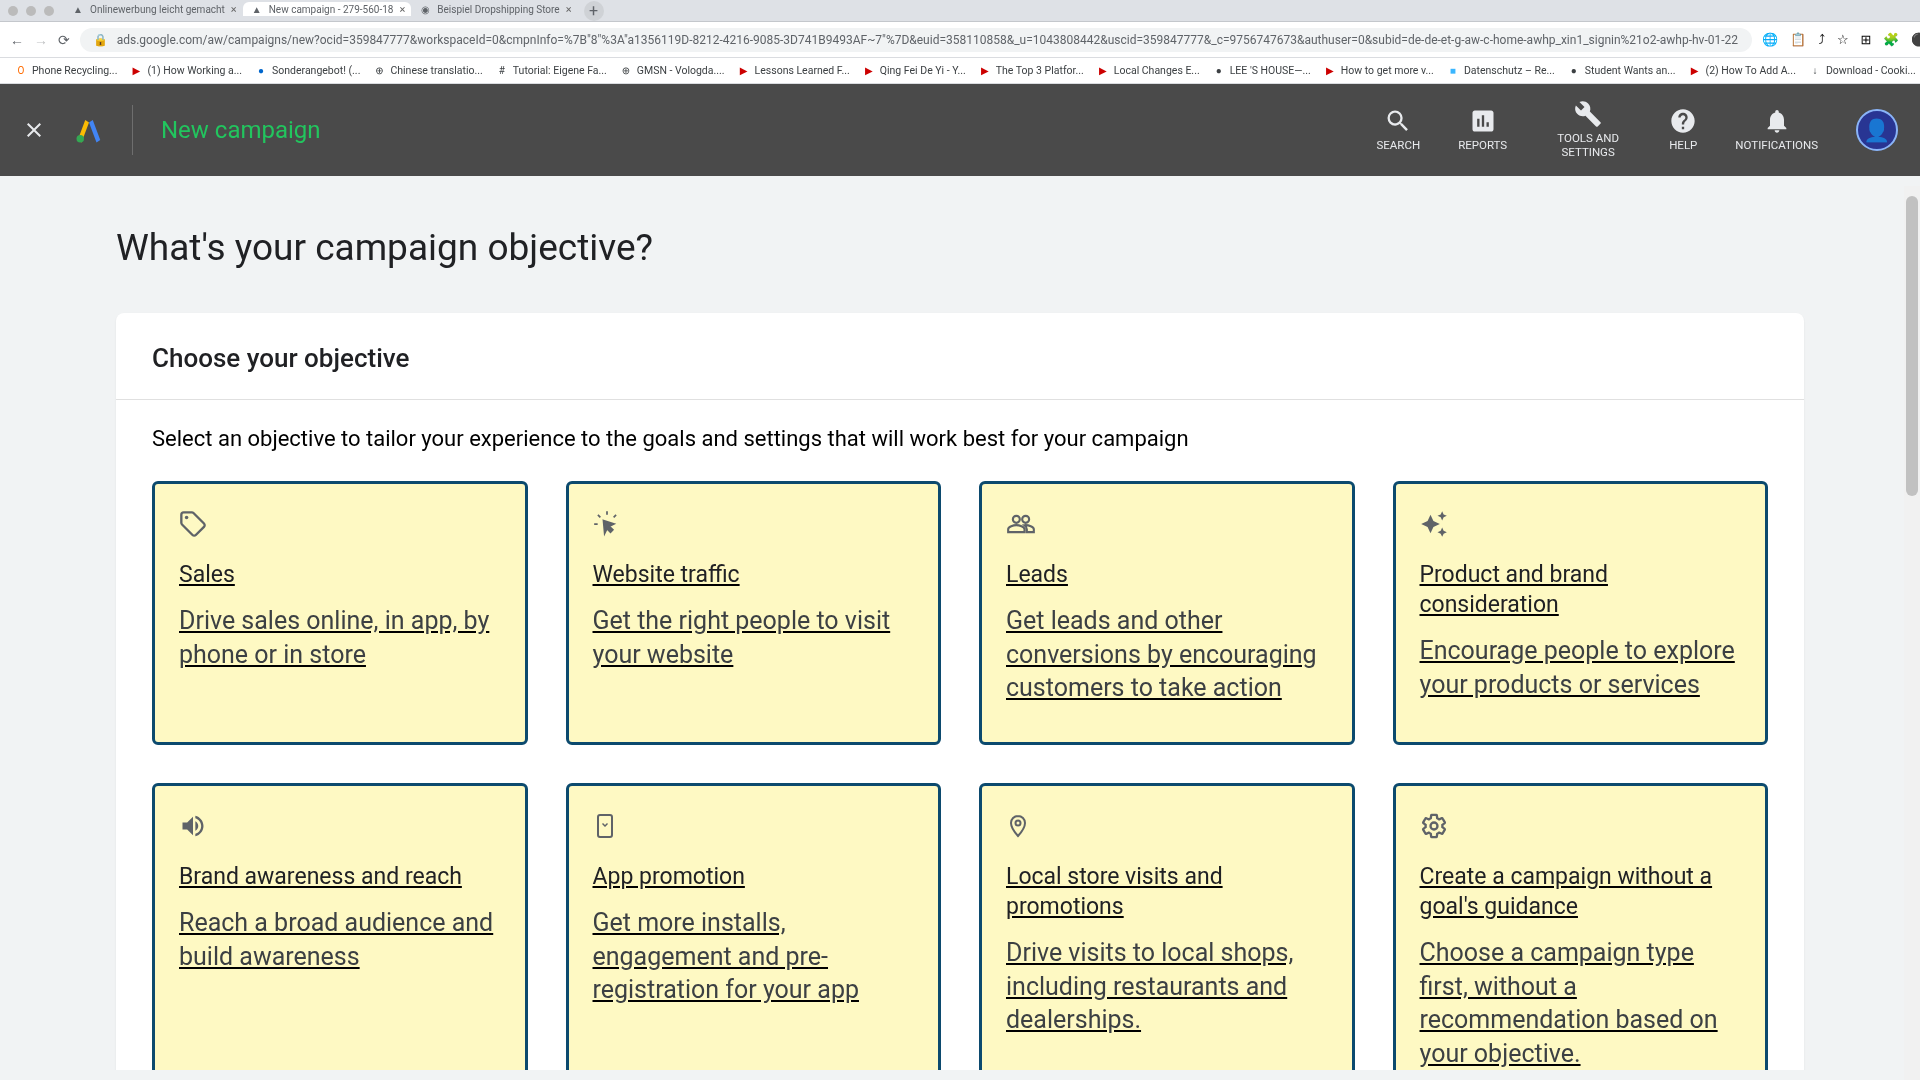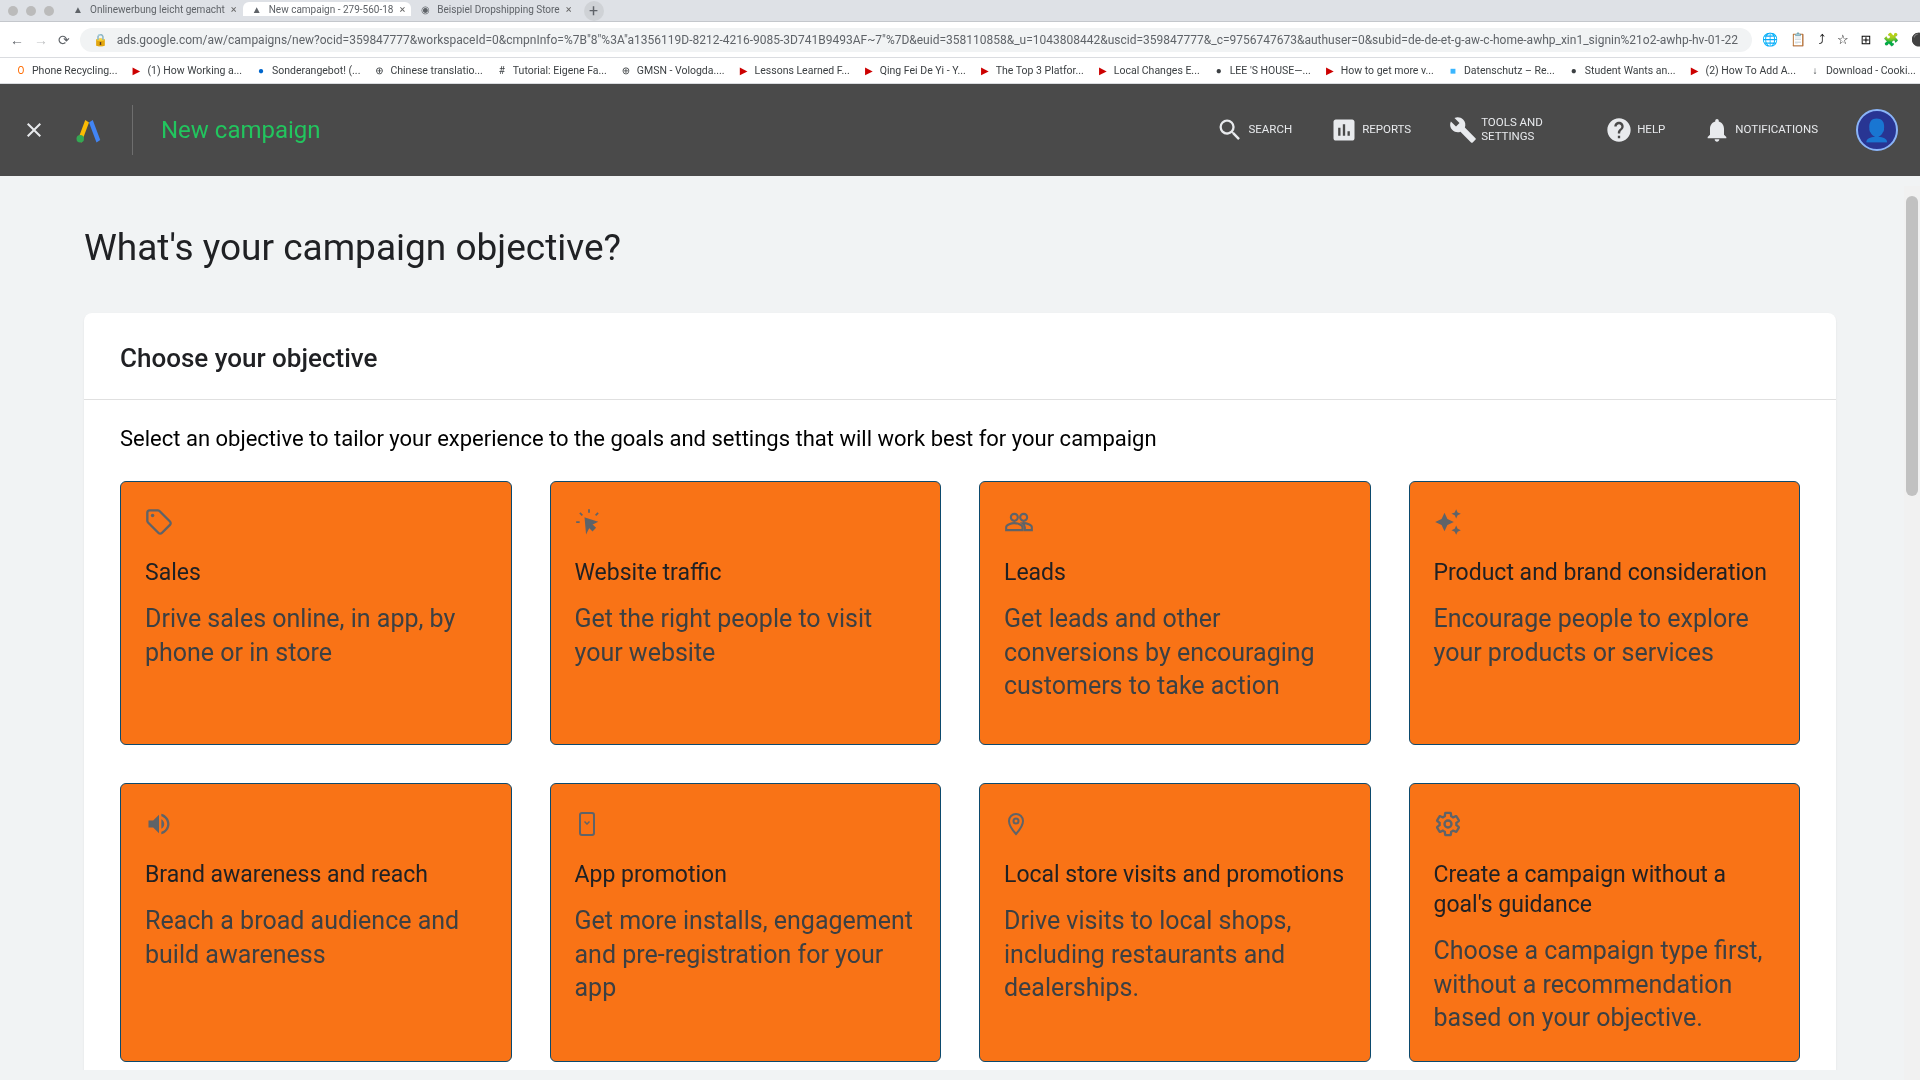--- a/index.html
+++ b/index.html
@@ -29,37 +29,37 @@
     
     
     .app-header { background: #4a4a4a; height: 92px; display: flex; align-items: center; padding: 0 22px; color: #fff; justify-content: space-between; }
     .header-left { display: flex; align-items: center; gap: 28px; }
     .close-x { font-size: 26px; cursor: pointer; color: #e8eaed; }
     .google-ads-logo { width: 30px; height: 30px; }
     .vert-divider { width: 1px; height: 50px; background: #6e6e6e; }
     .page-title { font-size: 24px; font-weight: 400; color: #22c55e; }
     
     .header-right { display: flex; gap: 38px; align-items: center; }
-    .header-action { display: flex; align-items: center; gap: 4px; cursor: pointer; text-align: left; }
+    .header-action { display: flex; flex-direction: column; align-items: center; gap: 4px; cursor: pointer; text-align: center; }
     .header-action-icon { font-size: 26px; color: #e8eaed; height: 28px; display: flex; align-items: center; }
     .header-action-label { font-size: 11.5px; color: #e8eaed; line-height: 1.2; max-width: 86px; }
     .avatar { width: 42px; height: 42px; border-radius: 50%; background: #283593; display: flex; align-items: center; justify-content: center; font-size: 22px; cursor: pointer; border: 2px solid #8ab4f8; }
     
     
-    .main-content { padding: 50px 84px 0; background: #f1f3f4; height: calc(1080px - 94px - 92px); overflow-y: auto; }
+    .main-content { padding: 50px 116px 0; background: #f1f3f4; height: calc(1080px - 94px - 92px); overflow-y: auto; }
     .question { font-size: 37px; font-weight: 400; color: #202124; margin-bottom: 44px; }
     
     .card { background: #fff; border-radius: 8px; box-shadow: 0 1px 2px rgba(0,0,0,0.08); padding: 0; }
     .card-header { padding: 30px 36px 26px; border-bottom: 1px solid #e0e0e0; }
     .card-title { font-size: 26px; font-weight: 500; color: #202124; }
     .card-body { padding: 26px 36px 36px; }
     .subtitle { font-size: 22px; color: #000000; margin-bottom: 30px; }
     
     .objectives-grid { display: grid; grid-template-columns: repeat(4, 1fr); gap: 38px; }
-    .objective-card { border: 1px solid #0c4a6e; border-radius: 6px; padding: 26px 24px; cursor: pointer; min-height: 264px; background: #f97316; }
+    .objective-card { border: 3px solid #0c4a6e; border-radius: 6px; padding: 26px 24px; cursor: pointer; min-height: 264px; background: #fef9c3; text-decoration: underline; }
     .obj-icon { font-size: 26px; color: #5f6368; margin-bottom: 22px; height: 28px; display: flex; align-items: center; }
     .obj-title { font-size: 23px; font-weight: 400; color: #202124; margin-bottom: 14px; line-height: 1.3; }
     .obj-desc { font-size: 25px; color: #3c4043; line-height: 1.35; }
     
     .scrollbar-track { position: absolute; right: 0; top: 186px; bottom: 0; width: 16px; background: #f1f1f1; }
     .scrollbar-thumb { position: absolute; right: 2px; top: 10px; width: 12px; height: 300px; background: #c1c1c1; border-radius: 6px; }
     
     svg { display: block; }
   </style>
 </head>

